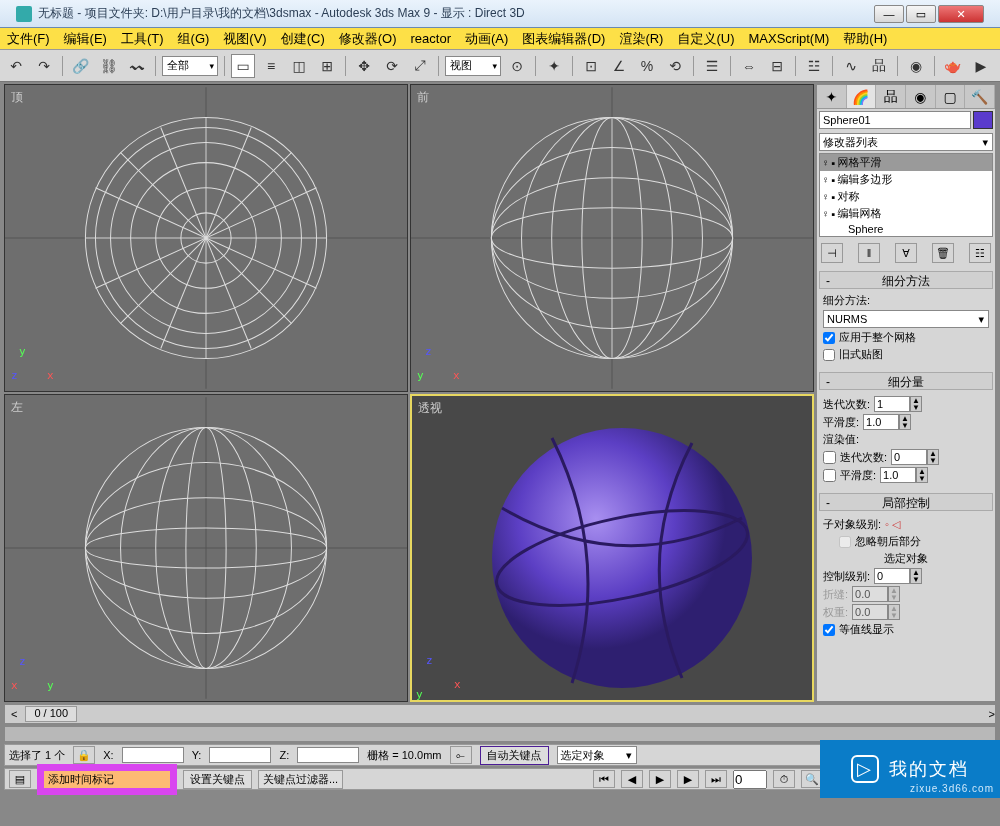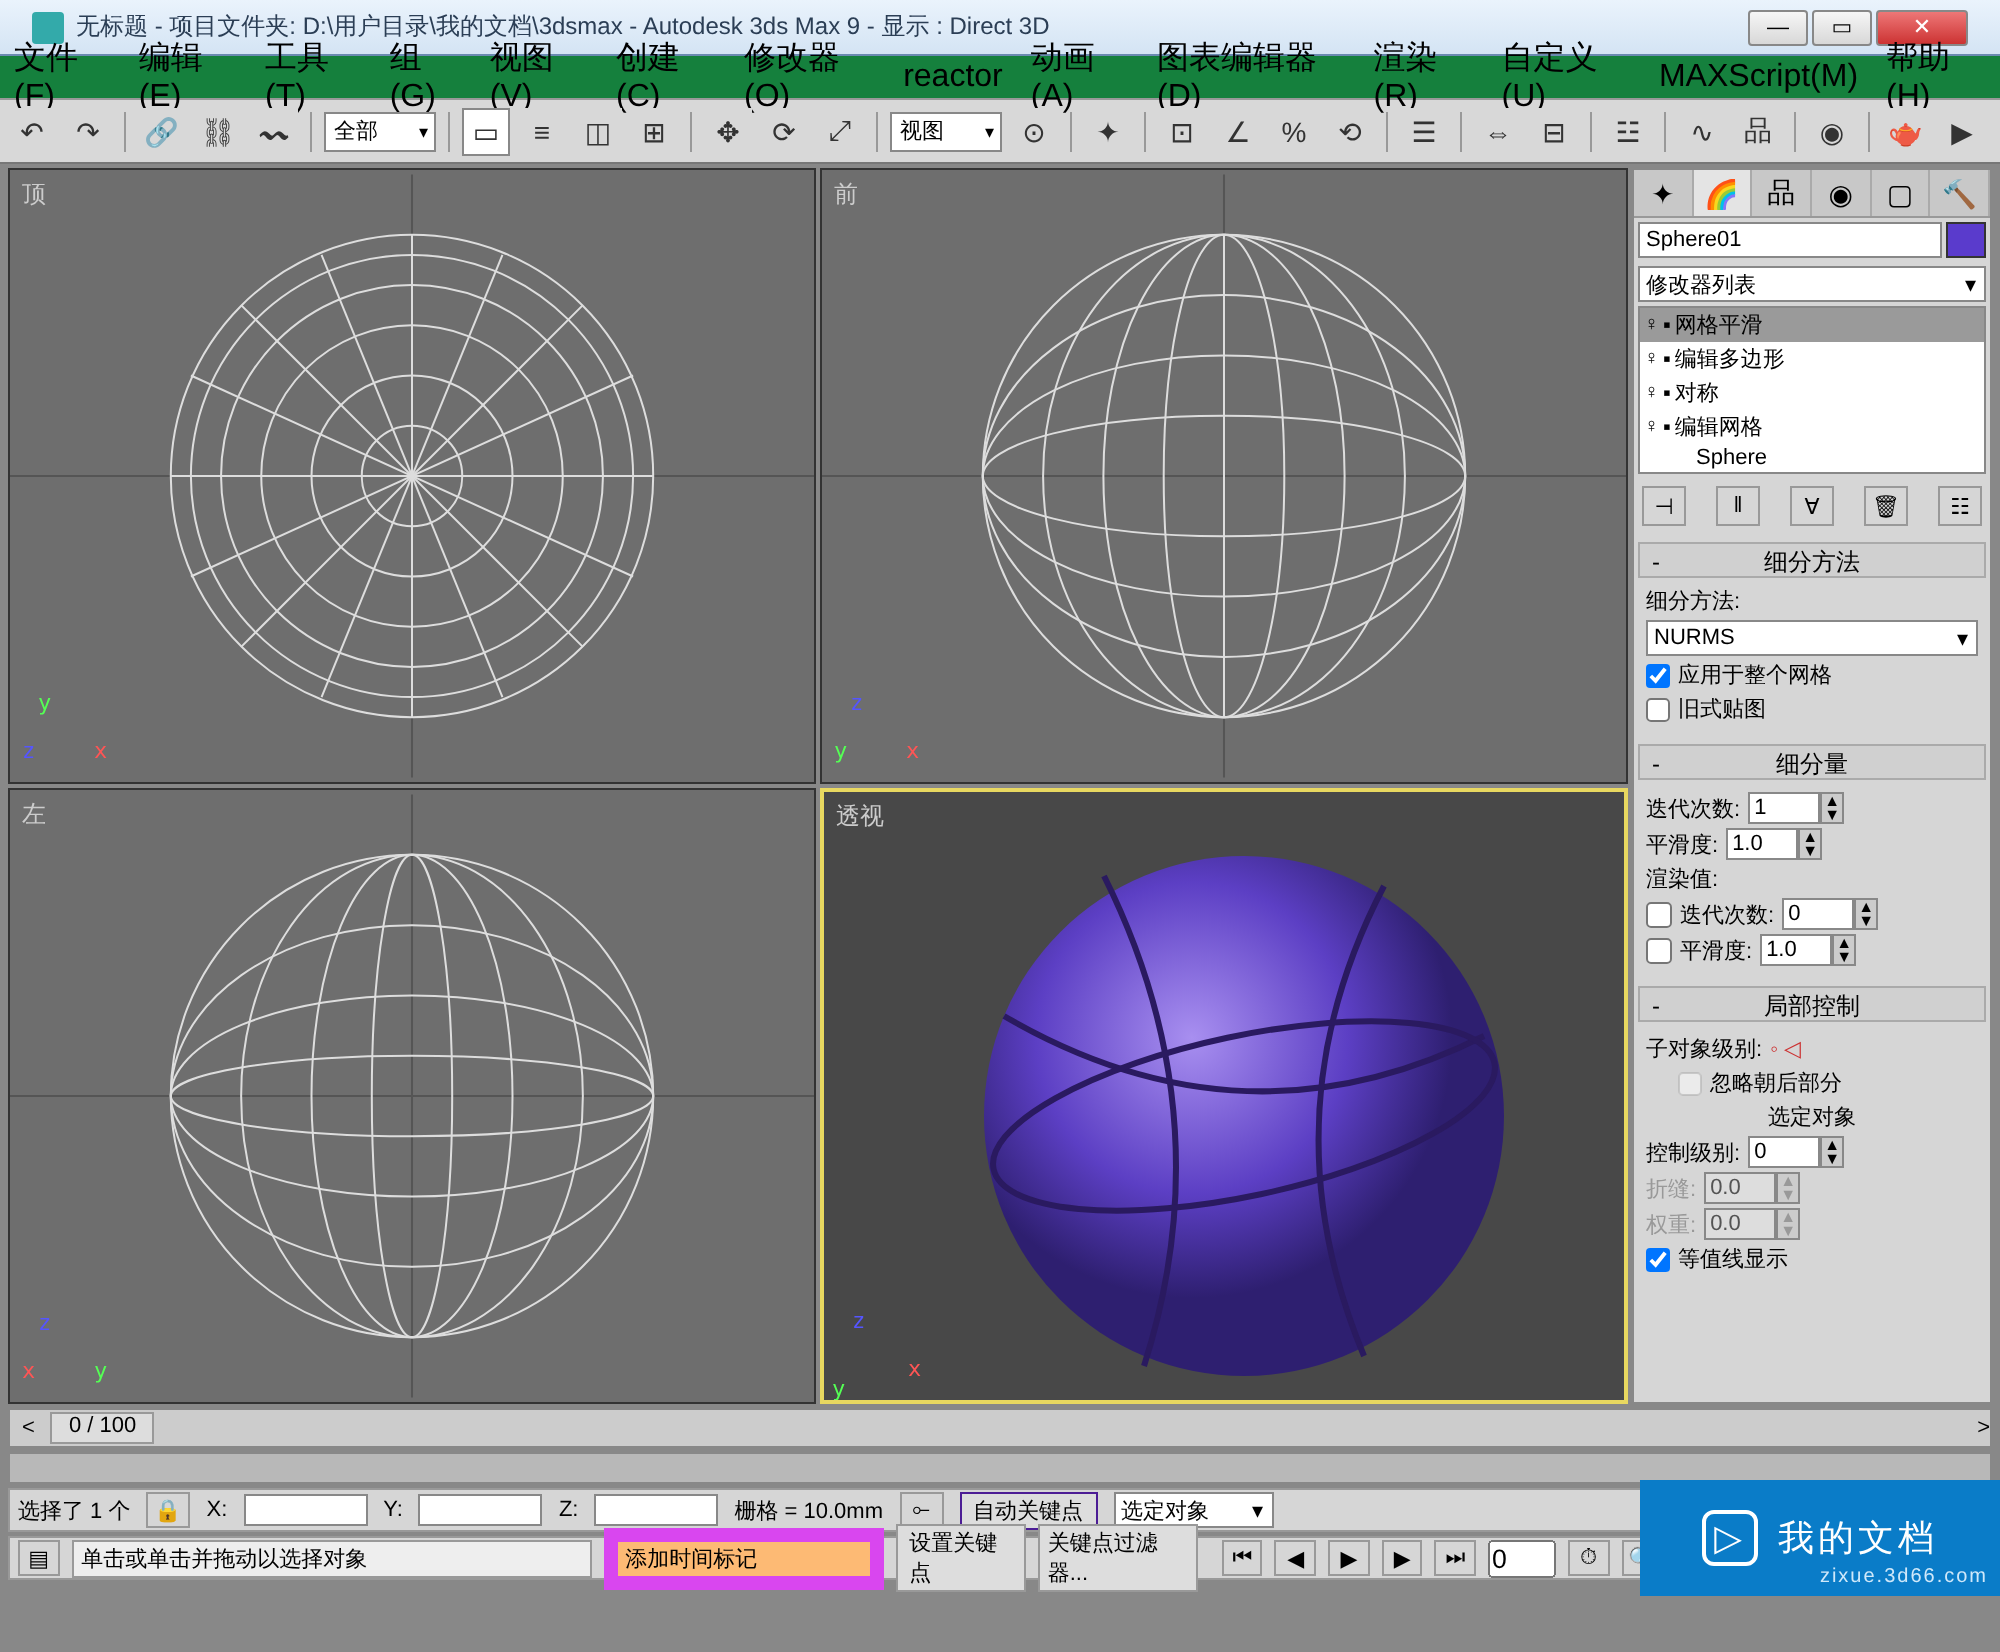--- a/index.html
+++ b/index.html
@@ -7,21 +7,21 @@
 
 
 .titlebar { height: 28px; background: linear-gradient(#eaf3fc,#d4e4f4); display:flex; align-items:center; padding:0 16px; border-bottom:1px solid #6a8ab0; }
 .titlebar .icon { width:16px; height:16px; background:#3aa; border-radius:2px; margin-right:6px; }
 .titlebar .title { font-size:12px; color:#2b3e55; flex:1; }
 .win-btns { display:flex; gap:2px; }
 .win-btn { width:30px; height:18px; border:1px solid #888; background:linear-gradient(#f6f6f6,#d8d8d8); border-radius:2px; font-size:11px; text-align:center; line-height:16px; }
 .win-close { width:46px; background:linear-gradient(#e77,#c33); color:#fff; }
 
 
-.menubar { height:22px; background:#15803d; border-bottom:1px solid #999; display:flex; align-items:center; font-size:16px; }
+.menubar { height:22px; background:#fde047; border-bottom:1px solid #999; display:flex; align-items:center; font-size:13px; }
 .menubar span { padding:0 7px; cursor:default; }
 
 
 .toolbar { height:32px; background:#d8d8d8; border-bottom:1px solid #777; display:flex; align-items:center; padding:0 4px; gap:4px; }
 .tbtn { width:24px; height:24px; background:#d8d8d8; border:1px solid transparent; display:flex; align-items:center; justify-content:center; font-size:14px; color:#333; }
 .sep { width:1px; height:20px; background:#999; margin:0 2px; }
 .combo { height:20px; background:#fff; border:1px solid #888; font-size:11px; padding:0 14px 0 4px; min-width:56px; position:relative; display:flex; align-items:center; }
 .combo::after { content:"▾"; position:absolute; right:3px; font-size:9px; }
 
 
@@ -409,21 +409,20 @@
     <input style="">
   <span>Z:</span>
     <input style="">
   <span style="flex:0 0 auto">栅格 = 10.0mm</span>
   <div class="navbtn">⟜</div>
   <div style="background:#ddd;border:1px solid #4c1d95;padding:1px 6px">自动关键点</div>
   <div class="dd" style="width:80px;margin:0">选定对象</div>
 </div>
 <div class="status2">
   <div class="navbtn">▤</div>
-  <span style="flex:0 0 260px;background:#eee;border:1px solid #999;padding:1px 4px">单击或单击并拖动以选择对象</span>
   <span style="flex:0 0 140px;background:#fdba74;border:7px solid #d946ef;padding:1px 4px">添加时间标记</span>
   <div style="background:#ddd;border:1px solid #999;padding:1px 6px">设置关键点</div>
   <div style="background:#ddd;border:1px solid #999;padding:1px 4px">关键点过滤器...</div>
   <span style="flex:1"></span>
   <div class="navbtn">⏮</div>
   <div class="navbtn">◀</div>
   <div class="navbtn">▶</div>
   <div class="navbtn">▶</div>
   <div class="navbtn">⏭</div>
   <input style="width: 34px;" value="0">

